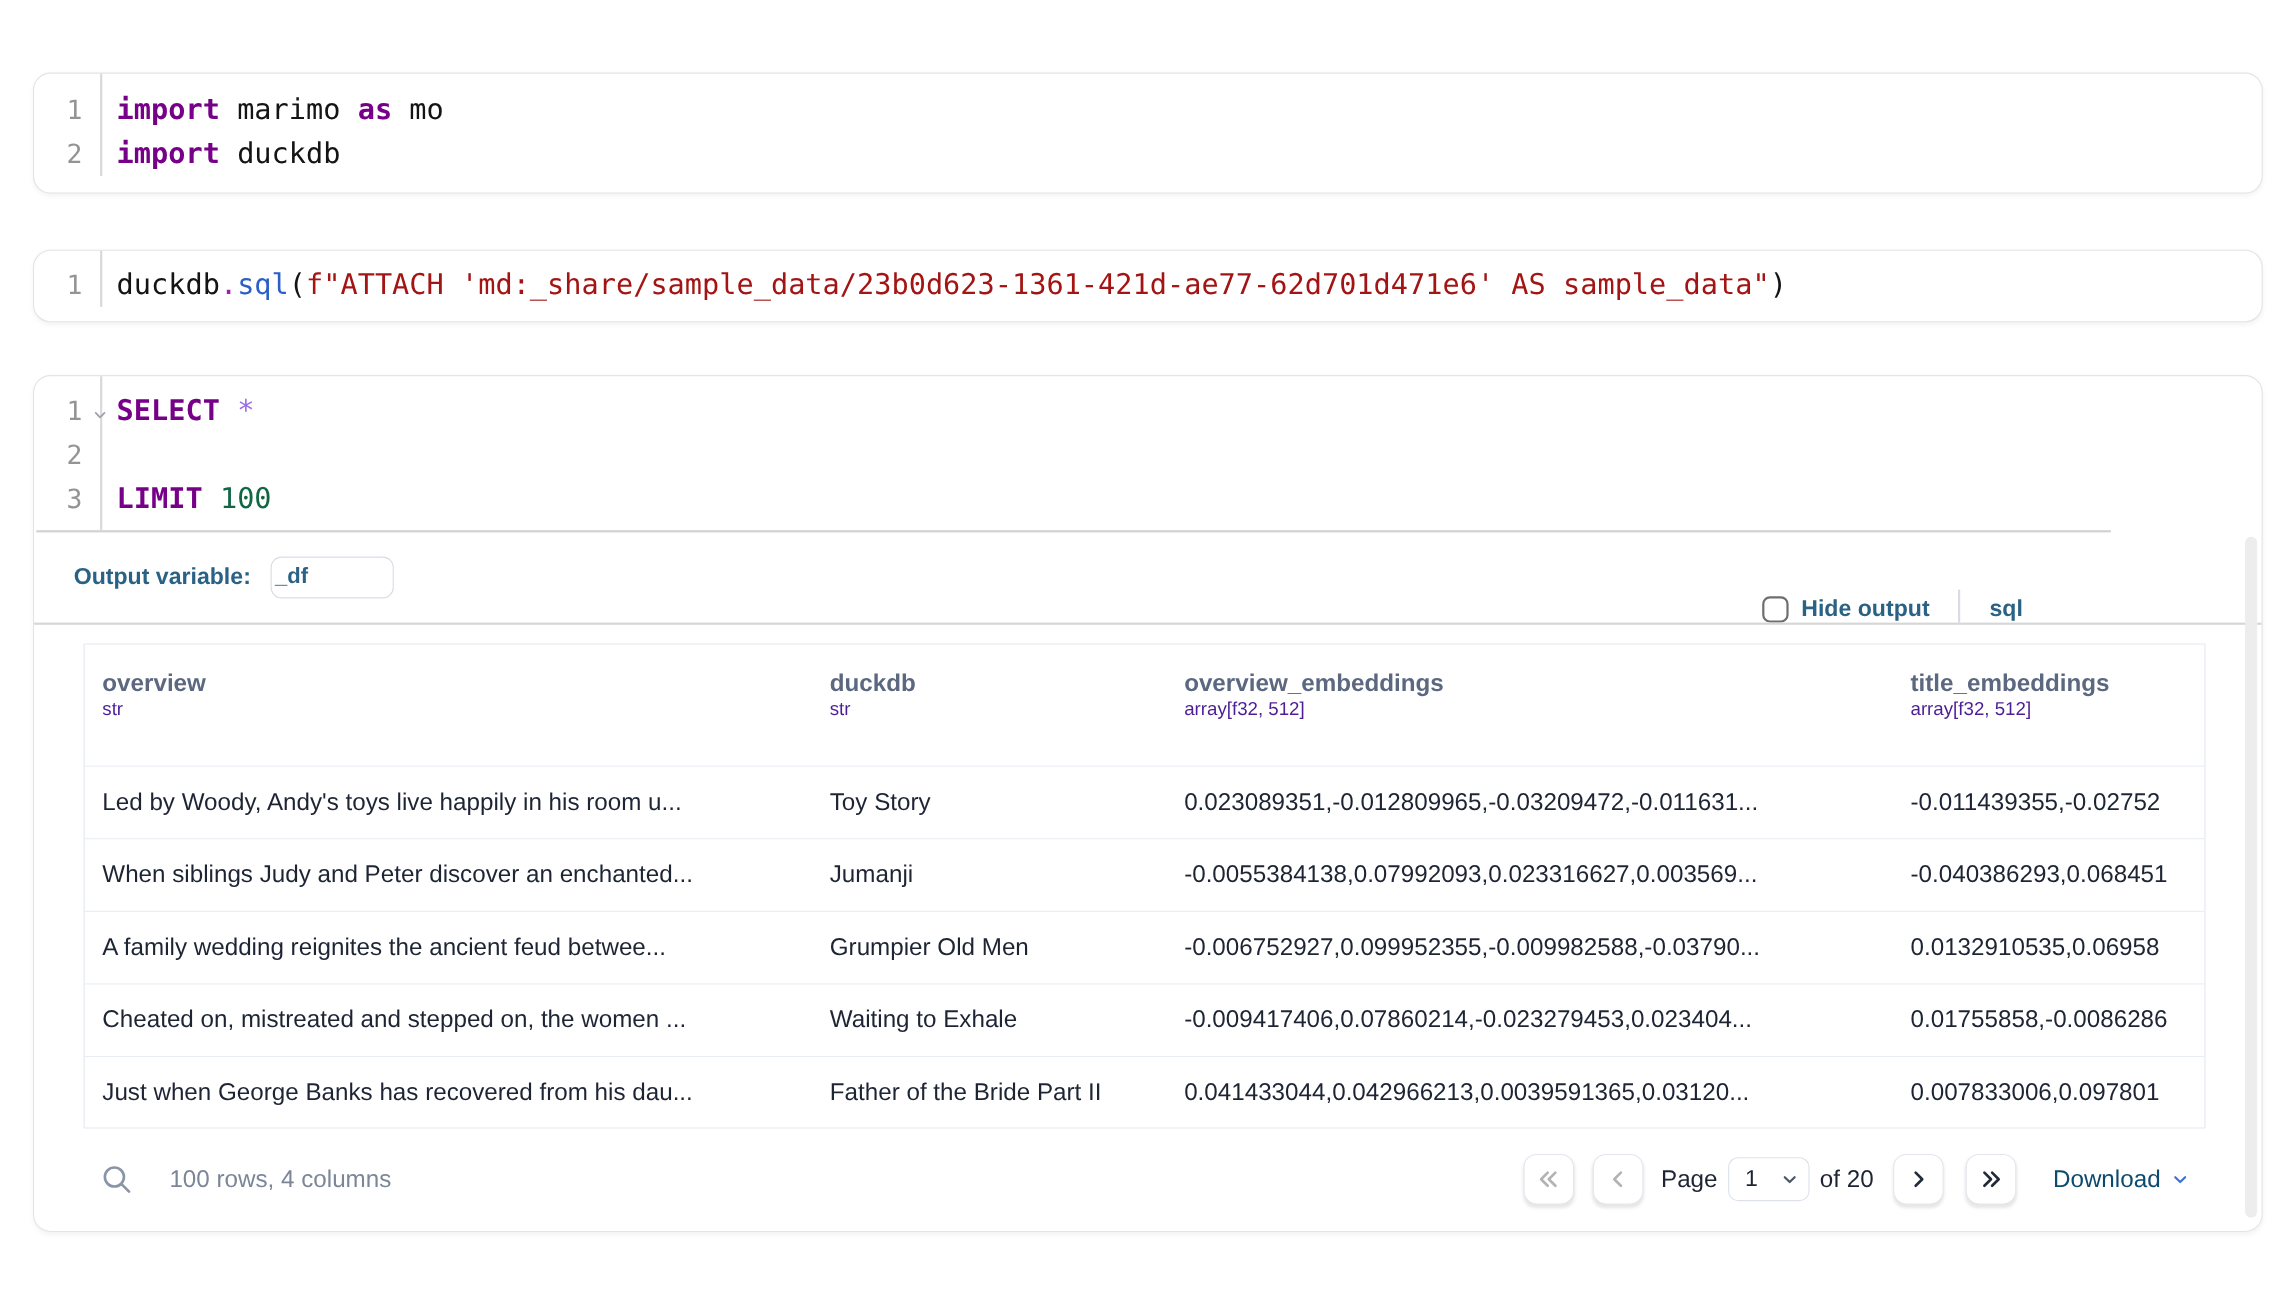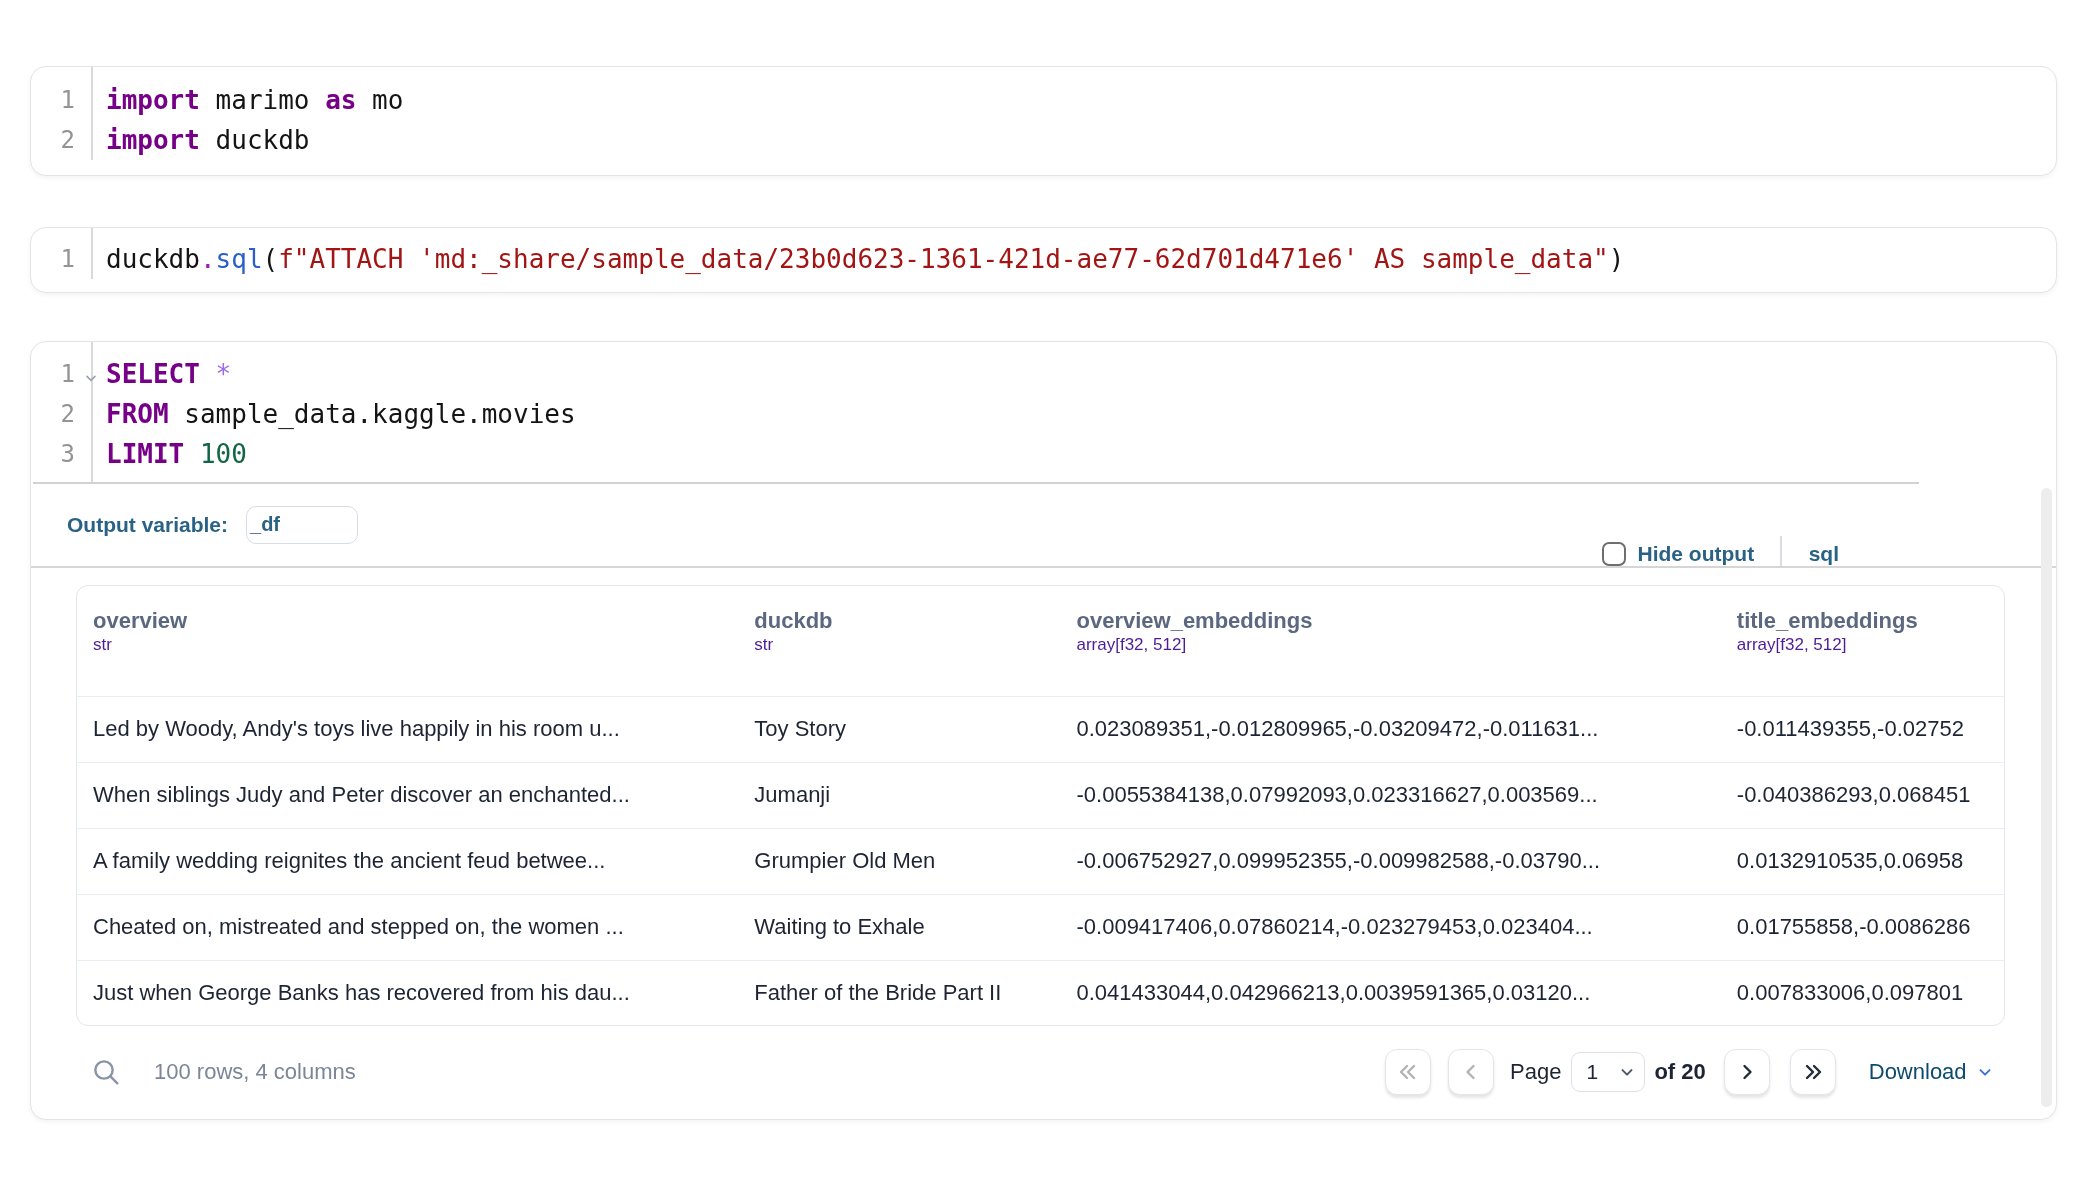--- a/index.html
+++ b/index.html
@@ -57,21 +57,21 @@
   }
   .toolbar-right { position:absolute; right:217px; top:0; height:82px; display:flex; align-items:flex-end; }
   .checkbox { width:24px; height:24px; border:2.5px solid #6e6e6e; border-radius:7px; background:#fff; }
   .hide-label { margin-left:12px; font-size:21px; font-weight:bold; color:#2a6286; }
   .vdiv { margin-left:26px; width:1.5px; height:30px; background:#d9dde3; }
   .lang-label { margin-left:27px; font-size:21px; font-weight:bold; color:#2a6286; }
 
   
   .table-wrap {
     position:absolute; left:45px; top:243px; width:1929px; height:441px;
-    border:1.5px solid #e3e7ee; border-radius:12px; overflow:hidden; background:#fff;
+    border:1.5px solid #e3e7ee; border-radius:1px; overflow:hidden; background:#fff;
   }
   table { border-collapse:collapse; table-layout:fixed; width:100%; }
   col.c1 { width:661px; } col.c2 { width:322px; } col.c3 { width:660px; } col.c4 { width:283px; }
   th { height:110px; text-align:left; vertical-align:top; padding:22px 6px 0 16px; overflow:hidden; }
   .col-name { font-size:22px; font-weight:bold; color:#5b6880; white-space:nowrap; }
   .col-type { margin-top:1px; font-size:17px; font-weight:normal; color:#4c1d95; white-space:nowrap; }
   td {
     height:66px; padding:0 6px 0 16px; font-size:22px; color:#1d2433;
     white-space:nowrap; overflow:hidden; border-top:1.5px solid #e9eef4;
   }
@@ -82,21 +82,21 @@
   .summary { margin-left:32px; font-size:22px; color:#7b8698; }
   .pager { position:absolute; left:1309px; top:50%; transform:translateY(-50%); display:flex; align-items:center;justify-content:space-between; }
   .pbtn {
     width:46px; height:46px; border:1.5px solid #e3e7ed; border-radius:12px; background:#fff;
     display:flex; align-items:center; justify-content:center;
     box-shadow:0 2.5px 3px rgba(0,0,0,0.10);
   }
   .pbtn.disabled svg { stroke:#b3b3b3; }
   .pbtn svg { stroke:#222b3a; }
   .m17{margin-right:17px;} .m16{margin-right:16px;} .m10{margin-right:10px;} .m9{margin-right:9px;}
-  .m18{margin-right:18px;font-weight:bold;} .m20{margin-right:20px;} .m33{margin-right:33px;}
+  .m18{margin-right:18px;} .m20{margin-right:20px;} .m33{margin-right:33px;}
   .page-text { font-size:22px; color:#1d2433; }
   .page-select {
     width:74px; height:40px; border:1.5px solid #dde2ea; border-radius:9px; background:#fff;
     display:flex; align-items:center; padding-left:14px; position:relative; font-size:21px; color:#1d2433;
   }
   .page-select svg { position:absolute; right:8px; stroke:#4a5568; }
   .download { display:flex; align-items:center; color:#0c4a6e; font-size:22px; }
   .download svg { margin-left:9px; stroke:#3a72d9; }
 
   .vscroll { position:absolute; right:4px; top:146px; bottom:12px; width:11px; background:#ededed; border-radius:6px; }
@@ -120,21 +120,21 @@
     <div class="code-line"><span class="ln">1</span><span class="code"><span class="tok-plain">duckdb</span><span class="tok-punct">.</span><span class="tok-func">sql</span><span class="tok-plain">(</span><span class="tok-str">f"ATTACH 'md:_share/sample_data/23b0d623-1361-421d-ae77-62d701d471e6' AS sample_data"</span><span class="tok-plain">)</span></span></div>
       </div>
   </section>
 
   <section class="cell" id="cell-3">
     <div class="editor">
       <div class="gutter-sep"></div>
     <div class="code-line"><span class="ln">1</span><span class="chev"><svg width="16" height="16" viewBox="0 0 24 24" fill="none" stroke="#9aa1ad" stroke-width="2.4" stroke-linecap="round" stroke-linejoin="round">
               <path d="M6 9.5l6 6 6-6"></path>
             </svg></span><span class="code"><span class="tok-kw">SELECT</span><span class="tok-plain"> </span><span class="tok-op">*</span></span></div>
-        <div class="code-line"><span class="ln">2</span><span class="code"><span class="tok-kw">FROM</span><span class="tok-plain"> sample_data.kaggle.movies</span></span></div>
+        <div class="code-line"><span class="ln">2</span></div>
         <div class="code-line"><span class="ln">3</span><span class="code"><span class="tok-kw">LIMIT</span><span class="tok-plain"> </span><span class="tok-num">100</span></span></div>
       </div>
     <div class="divider1"></div>
 
     <div class="toolbar">
       <span class="ov-label">Output variable:</span>
       <div class="ov-input">_df</div>
       <div class="toolbar-right">
         <span class="checkbox"></span>
         <span class="hide-label">Hide output</span>

